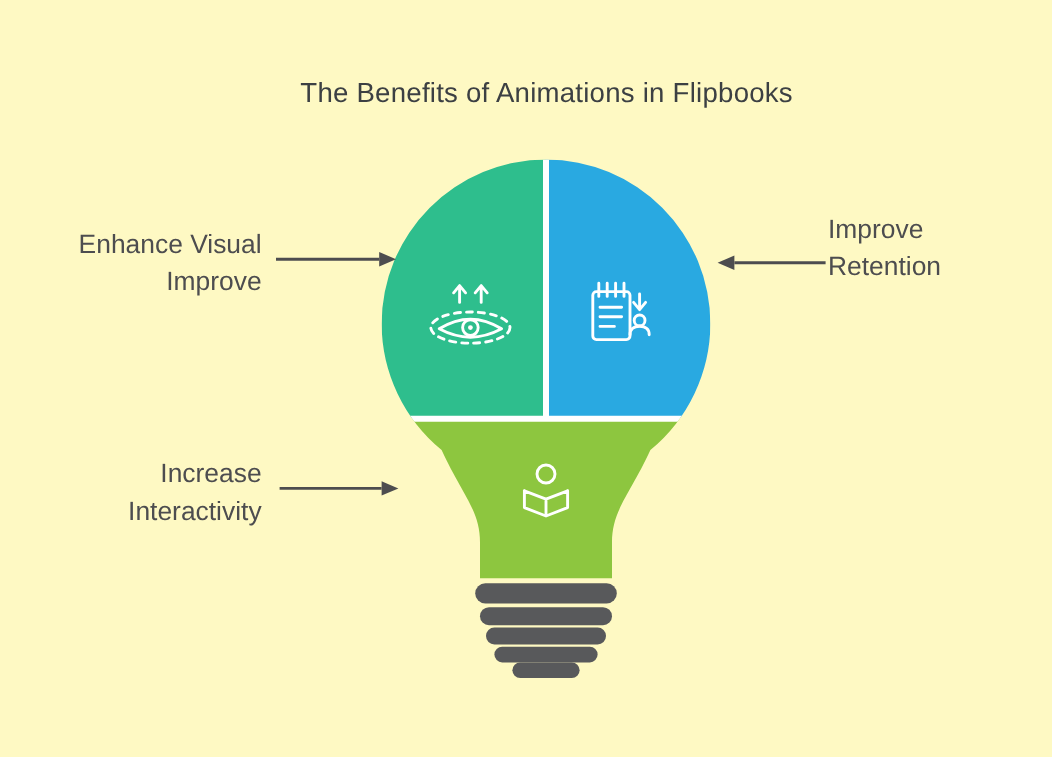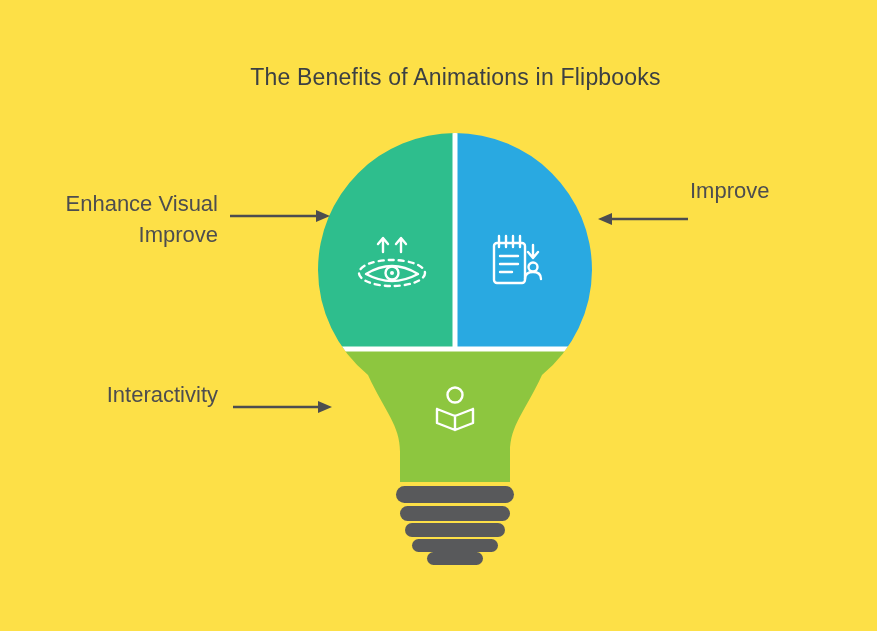--- a/index.html
+++ b/index.html
@@ -10,21 +10,21 @@
   body {
     width: 877px;
     height: 631px;
     overflow: hidden;
     font-family: "Liberation Sans", "DejaVu Sans", sans-serif;
   }
   .canvas {
     position: relative;
     width: 877px;
     height: 631px;
-    background: #fde047;
+    background: #fef9c3;
   }
   .title {
     position: absolute;
     top: 64px;
     left: 34px;
     right: 0;
     margin: 0;
     text-align: center;
     font-size: 23px;
     font-weight: 500;
@@ -121,19 +121,21 @@
     </g>
   </svg>
 
   <div class="label align-right" id="label-visual">
     <span>Enhance Visual</span>
     <span>Improve</span>
   </div>
 
   <div class="label align-left" id="label-retention">
     <span>Improve</span>
+    <span>Retention</span>
   </div>
 
   <div class="label align-right" id="label-interactivity">
+    <span>Increase</span>
     <span>Interactivity</span>
   </div>
 
 </div>
 
 </body></html>

